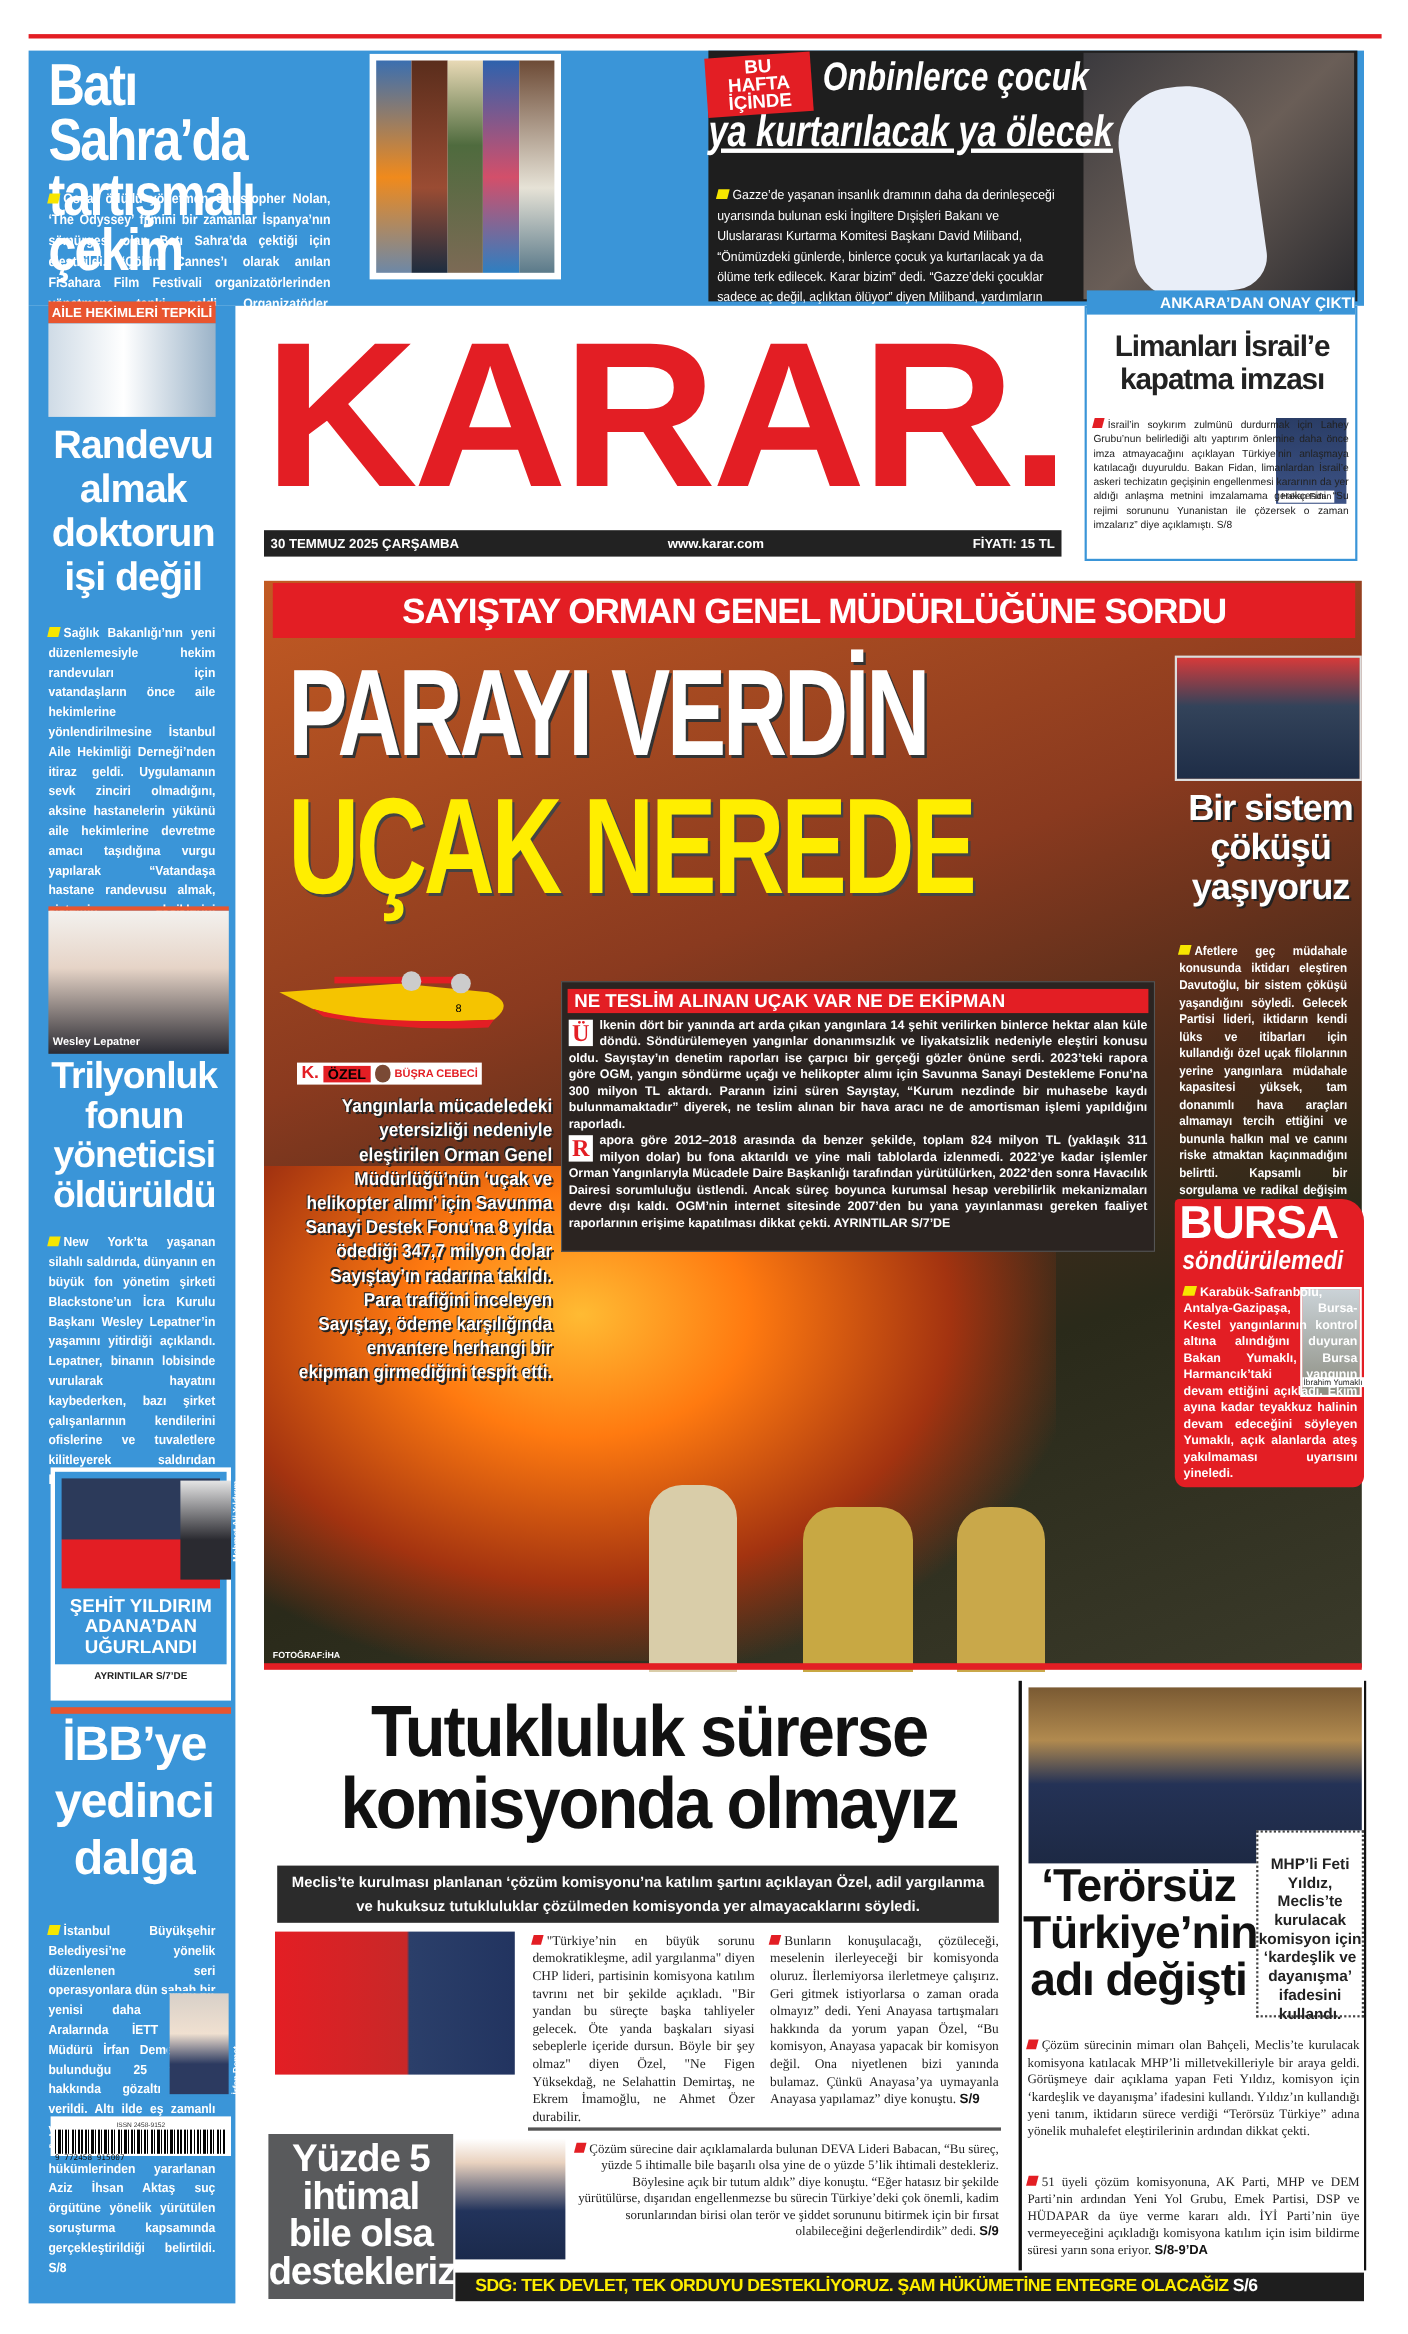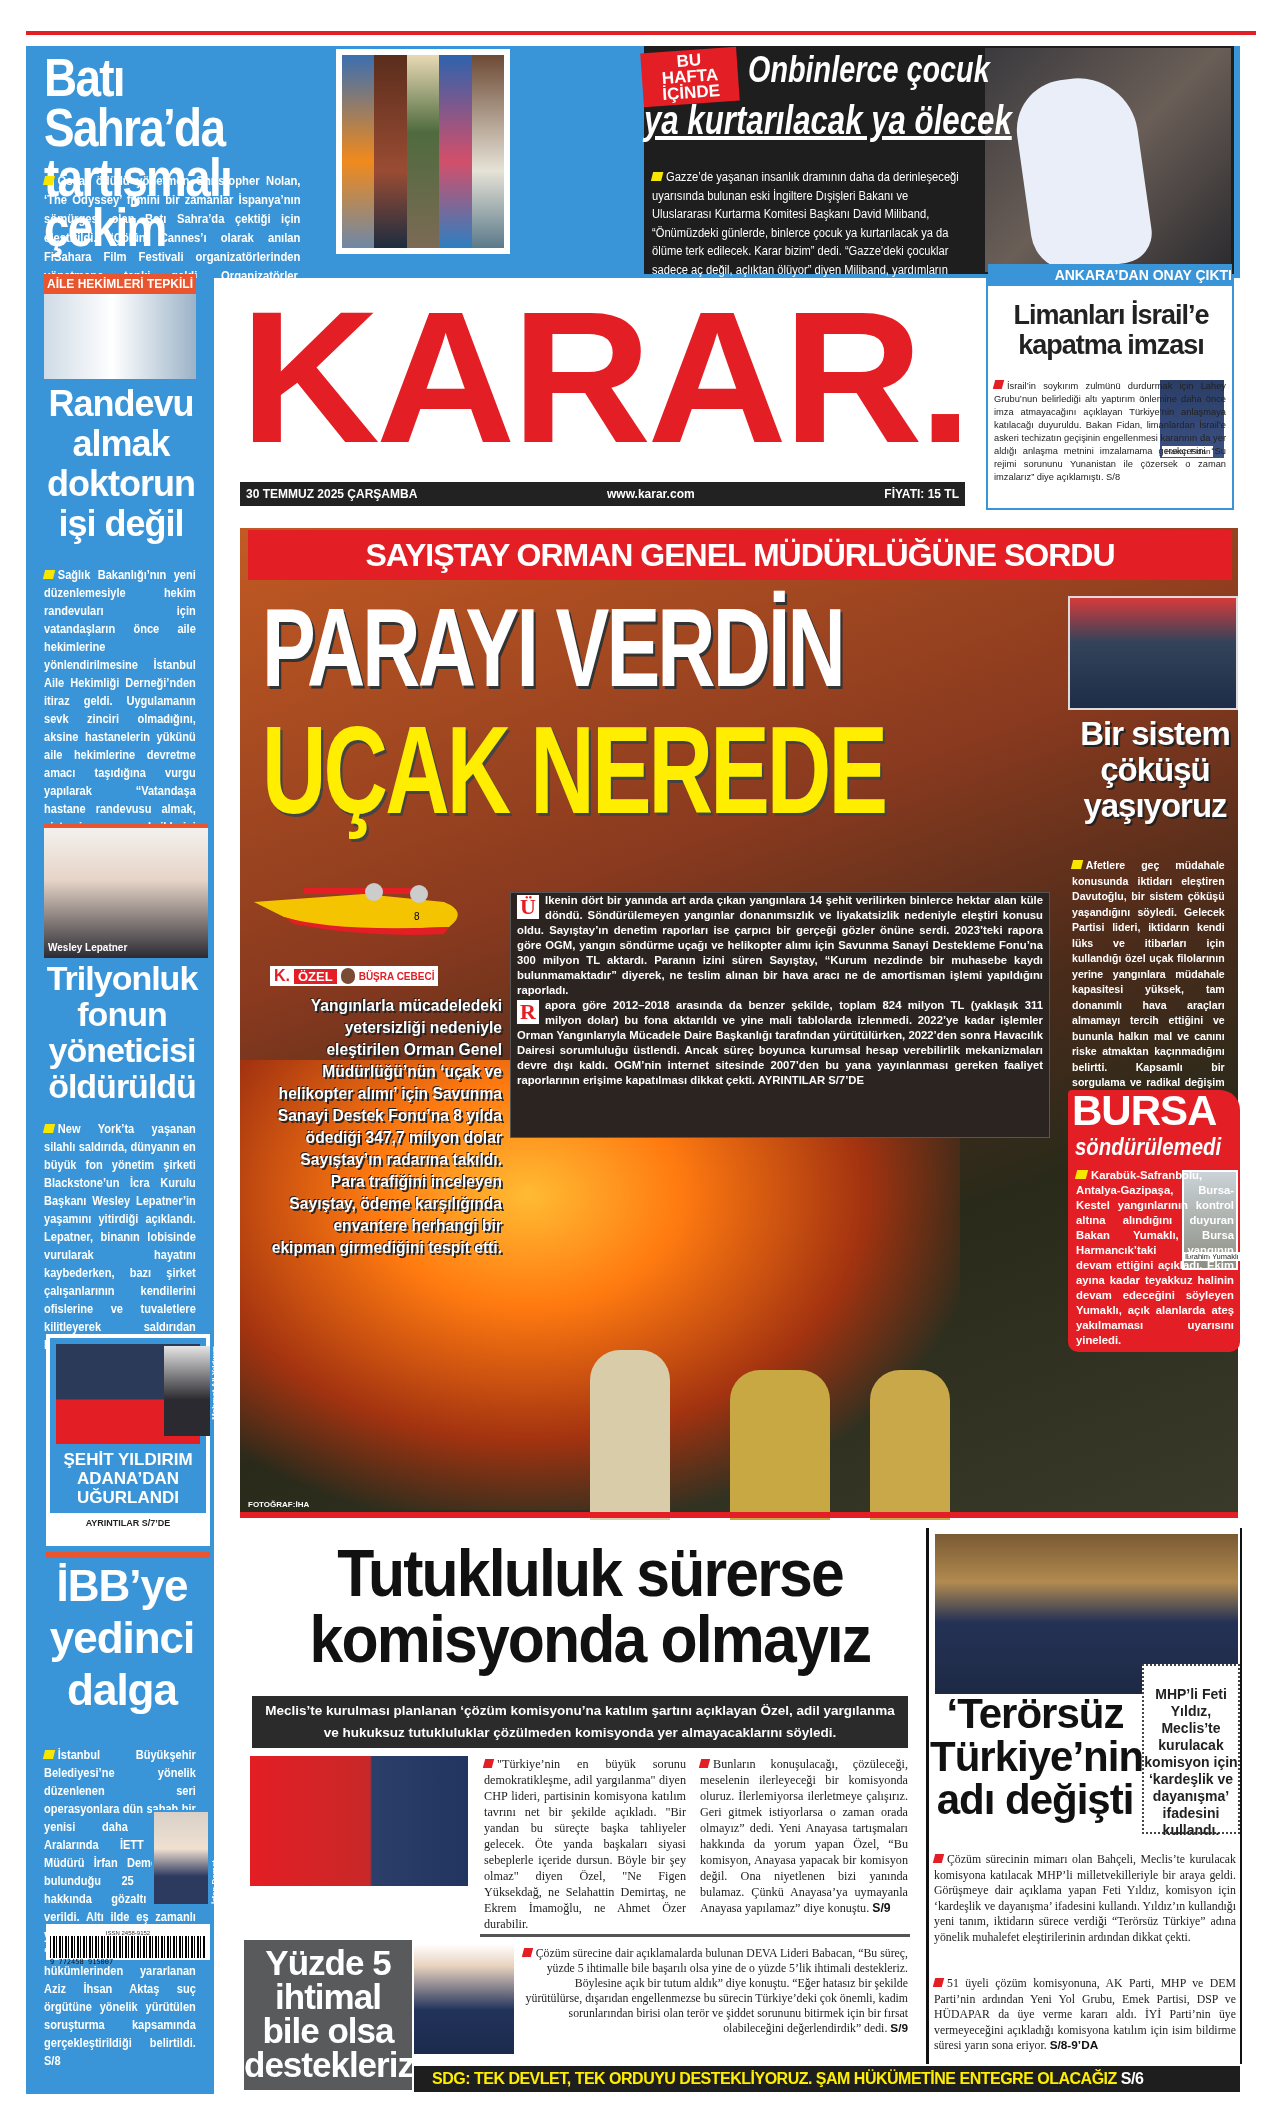--- a/index.html
+++ b/index.html
@@ -42,21 +42,21 @@
 .lim-cap{left:1162px;top:446px;background:#fff;font-size:8px;padding:1px 3px;color:#222}
 
 .hero{left:240px;top:528px;width:998px;height:988px;background:linear-gradient(160deg,#c25a23 0%,#8a3a1f 35%,#4a2b1a 55%,#2a2a1a 70%,#3a3a2a 100%)}
 .hero-fire{left:240px;top:1060px;width:720px;height:450px;background:radial-gradient(ellipse at 40% 30%,#ffbb33 0%,#ff7a10 25%,#a33310 55%,rgba(40,40,20,0) 75%)}
 .redbar{left:248px;top:530px;width:984px;height:50px;background:#e31e24;color:#fff;font-weight:bold;font-size:32px;line-height:50px;text-align:center;letter-spacing:-1px}
 .h1{left:262px;top:592px;color:#fff;font-weight:bold;font-size:112px;line-height:112px;letter-spacing:-4px;transform:scaleX(.72);transform-origin:left;text-shadow:3px 3px 0 #333}
 .h2{left:262px;top:708px;color:#ffee00;font-weight:bold;font-size:124px;line-height:124px;letter-spacing:-4px;transform:scaleX(.72);transform-origin:left;text-shadow:3px 3px 0 #444}
 .plane{left:244px;top:872px;width:230px;height:70px}
 .ozel{left:270px;top:966px;background:#fff;display:flex;align-items:center;height:20px;padding:0 4px;font-weight:bold;font-size:13px}
 .ozel .k{color:#e31e24;font-size:16px}
-.ozel .o{background:#e31e24;color:#ffffff;padding:0 4px;margin:0 4px}
+.ozel .o{background:#e31e24;color:#000000;padding:0 4px;margin:0 4px}
 .ozel .n{color:#e31e24;font-size:10px;margin-left:4px}
 .lead{left:250px;top:995px;width:252px;color:#fff;font-weight:bold;font-size:17px;line-height:22px;text-align:right;text-shadow:2px 2px 0 #222,-1px -1px 0 #222;transform:scaleX(.92);transform-origin:right}
 .inner{left:510px;top:892px;width:540px;height:246px;background:#2b2421;border:1px solid #555}
 .ib-h{background:#e31e24;color:#fff;font-weight:bold;font-size:17px;line-height:22px;padding:0 6px;margin:6px 5px 4px}
 .ib-p{color:#fff;font-size:11.3px;line-height:15px;padding:0 6px;text-align:justify;font-weight:bold}
 .dropcap{float:left;width:22px;height:24px;background:#fff;color:#e31e24;font-family:"Liberation Serif",serif;font-weight:bold;font-size:22px;line-height:24px;text-align:center;margin:2px 6px 0 0}
 .foto{left:248px;top:1500px;color:#fff;font-weight:bold;font-size:8px}
 .ogm-men{left:560px;top:1310px;width:420px;height:210px}
 .davphoto{left:1068px;top:596px;width:170px;height:114px;border:2px solid #ddd;background:linear-gradient(#d63a3a 0%,#33435a 40%,#1e2d47)}
 .bs-title{left:1066px;top:716px;width:178px;text-align:center;color:#fff;font-weight:bold;font-size:33px;line-height:36px;letter-spacing:-1px;text-shadow:2px 2px 0 #222}
@@ -179,20 +179,21 @@
 </svg>
 <div class="abs ozel">
   <span class="k">K.</span>
   <span class="o">ÖZEL</span>
   <span style="display:inline-block;width:14px;height:16px;border-radius:7px;background:#7a4a35"></span>
   <span class="n">BÜŞRA CEBECİ</span>
 </div>
 <div class="abs lead">Yangınlarla mücadeledeki yetersizliği nedeniyle eleştirilen Orman Genel Müdürlüğü’nün ‘uçak ve helikopter alımı’ için Savunma Sanayi Destek Fonu’na 8 yılda ödediği 347,7 milyon dolar Sayıştay’ın radarına takıldı. Para trafiğini inceleyen Sayıştay, ödeme karşılığında envantere herhangi bir ekipman girmediğini tespit etti.</div>
 
 <div class="abs inner">
+  <div class="ib-h">NE TESLİM ALINAN UÇAK VAR NE DE EKİPMAN</div>
   <div class="ib-p"><span class="dropcap">Ü</span><span>lkenin dört bir yanında art arda çıkan yangınlara 14 şehit verilirken binlerce hektar alan küle döndü. Söndürülemeyen yangınlar donanımsızlık ve liyakatsizlik nedeniyle eleştiri konusu oldu. Sayıştay’ın denetim raporları ise çarpıcı bir gerçeği gözler önüne serdi. 2023’teki rapora göre OGM, yangın söndürme uçağı ve helikopter alımı için Savunma Sanayi Destekleme Fonu’na 300 milyon TL aktardı. Paranın izini süren Sayıştay, “Kurum nezdinde bir muhasebe kaydı bulunmamaktadır” diyerek, ne teslim alınan bir hava aracı ne de amortisman işlemi yapıldığını raporladı.</span></div>
   <div class="ib-p"><span class="dropcap">R</span><span>apora göre 2012–2018 arasında da benzer şekilde, toplam 824 milyon TL (yaklaşık 311 milyon dolar) bu fona aktarıldı ve yine mali tablolarda izlenmedi. 2022’ye kadar işlemler Orman Yangınlarıyla Mücadele Daire Başkanlığı tarafından yürütülürken, 2022’den sonra Havacılık Dairesi sorumluluğu üstlendi. Ancak süreç boyunca kurumsal hesap verebilirlik mekanizmaları devre dışı kaldı. OGM’nin internet sitesinde 2007’den bu yana yayınlanması gereken faaliyet raporlarının erişime kapatılması dikkat çekti. AYRINTILAR S/7’DE</span></div>
 </div>
 <div class="abs foto">FOTOĞRAF:İHA</div>
 
 <div class="abs davphoto"></div>
 <div class="abs bs-title">Bir sistem çöküşü yaşıyoruz</div>
 <div class="abs bs-body"><span class="bullet"></span><span>Afetlere geç müdahale konusunda iktidarı eleştiren Davutoğlu, bir sistem çöküşü yaşandığını söyledi. Gelecek Partisi lideri, iktidarın kendi lüks ve itibarları için kullandığı özel uçak filolarının yerine yangınlara müdahale kapasitesi yüksek, tam donanımlı hava araçları almamayı tercih ettiğini ve bununla halkın mal ve canını riske atmaktan kaçınmadığını belirtti. Kapsamlı bir sorgulama ve radikal değişim çağrısı yaptı. S/8</span></div>
 
 <div class="abs bursa"></div>

